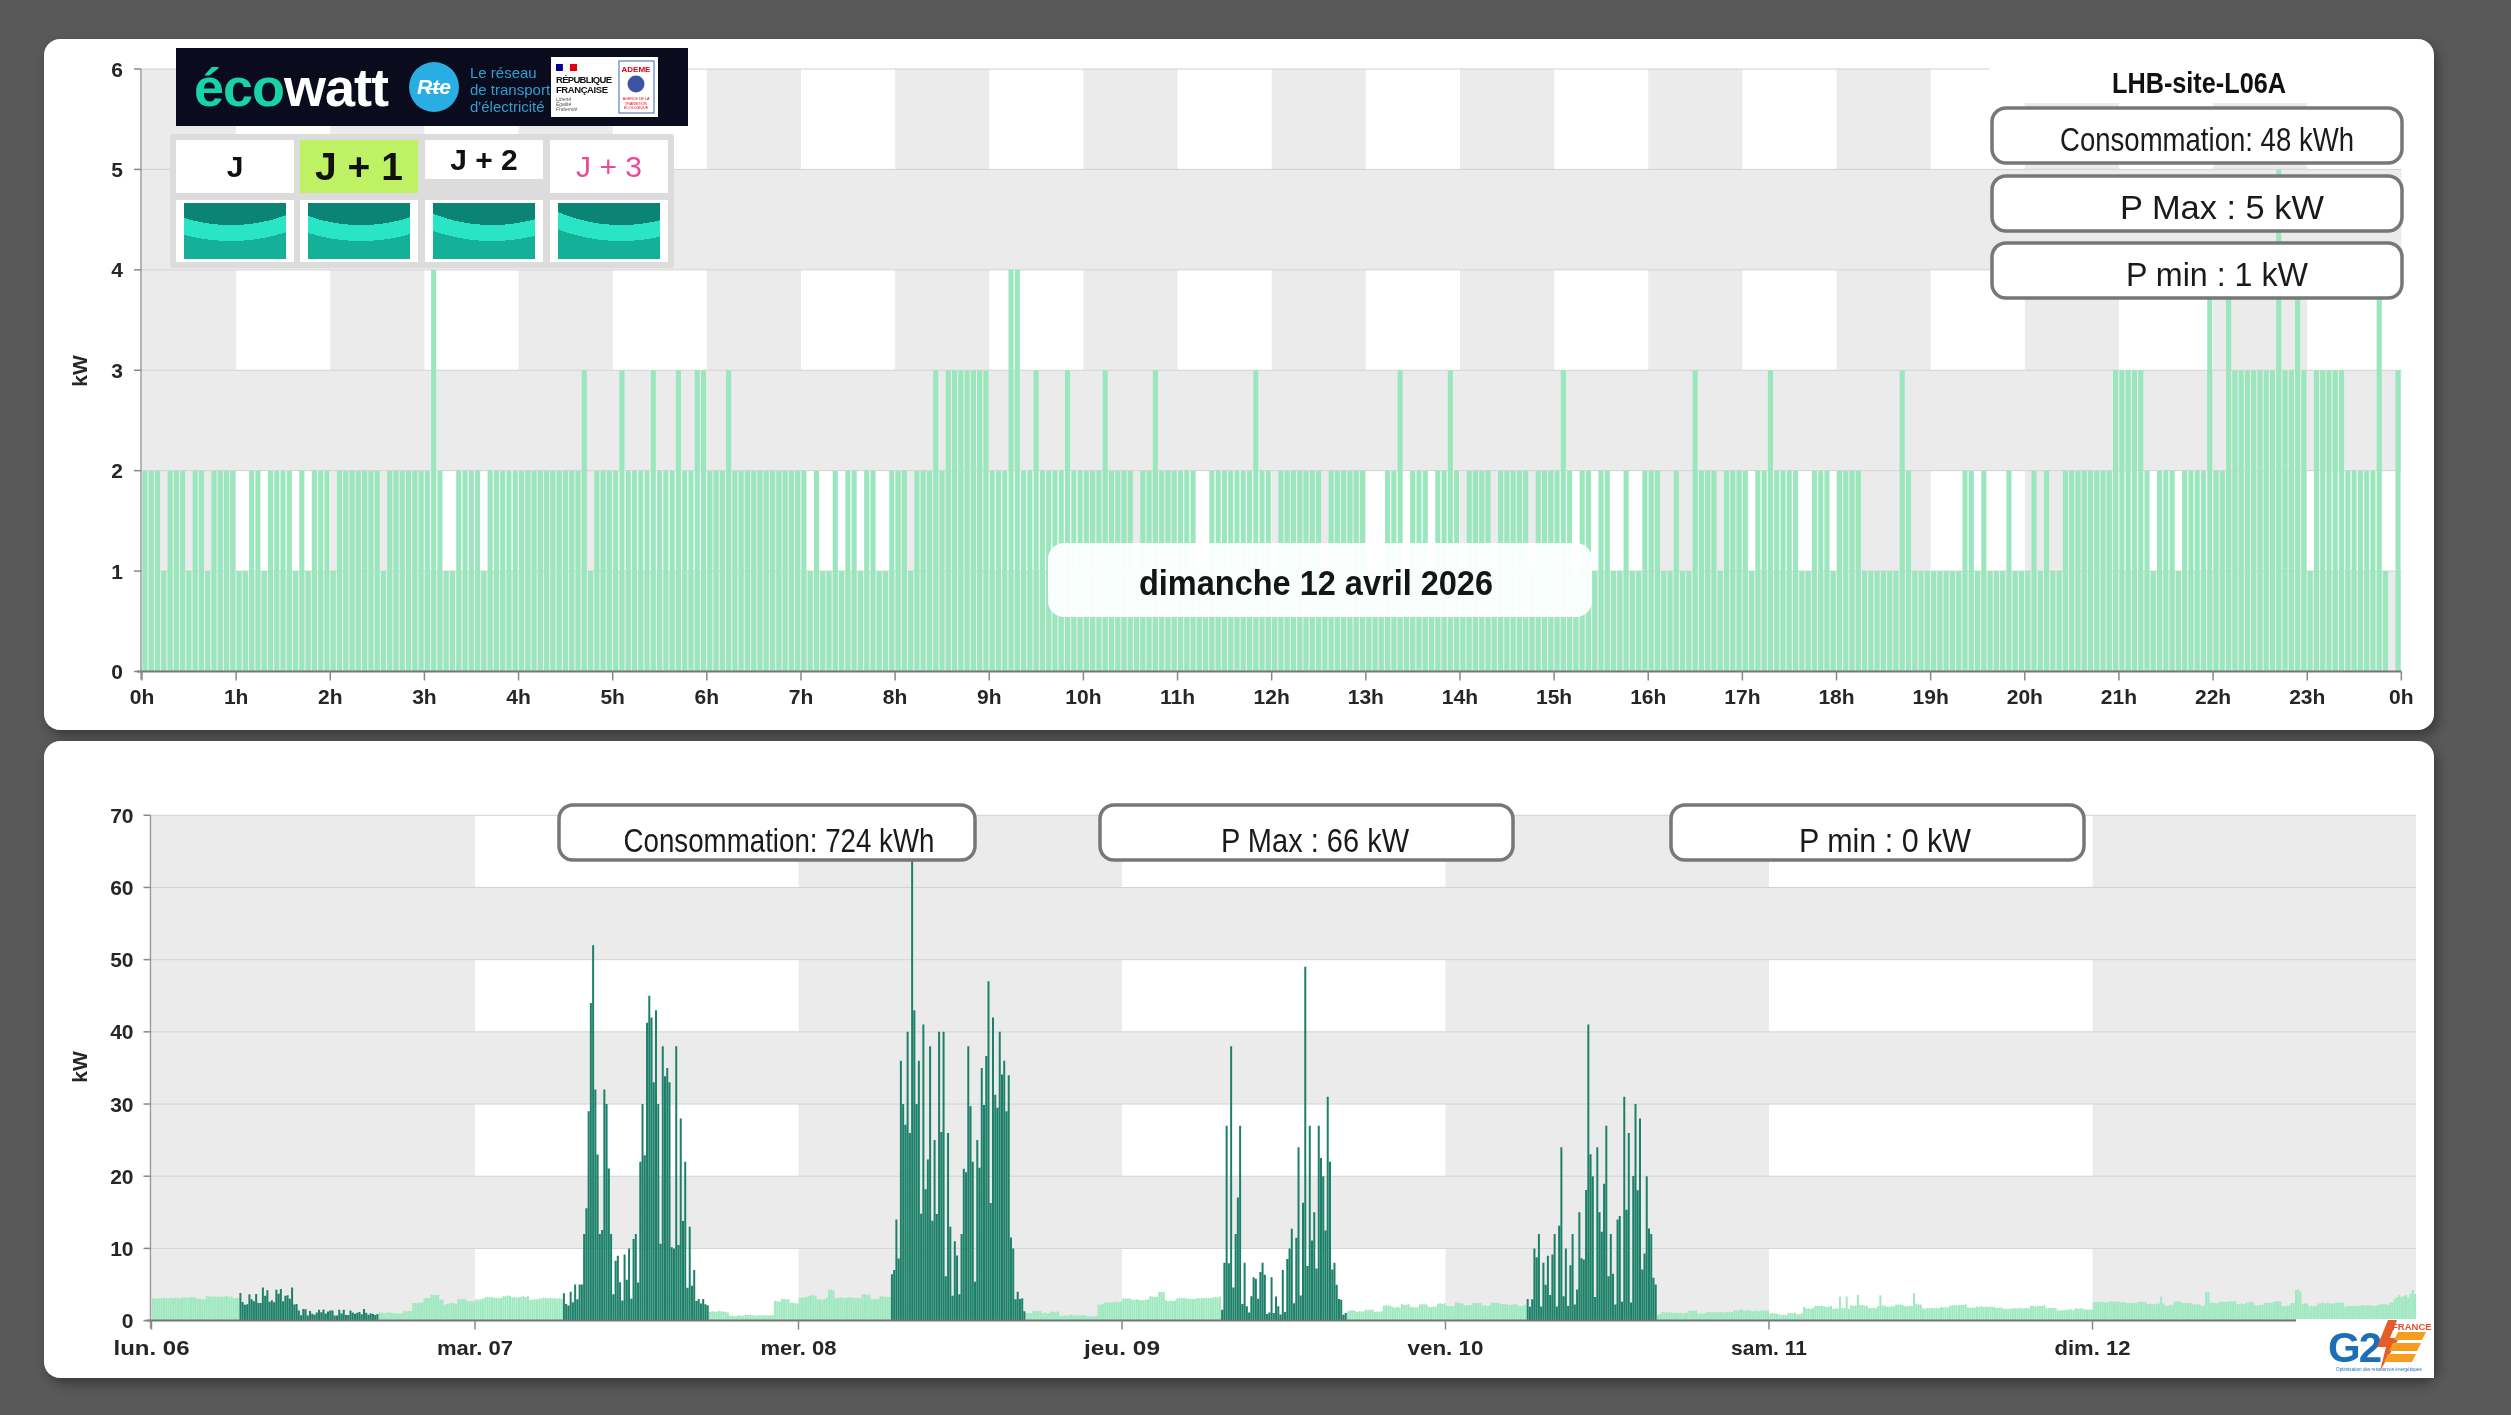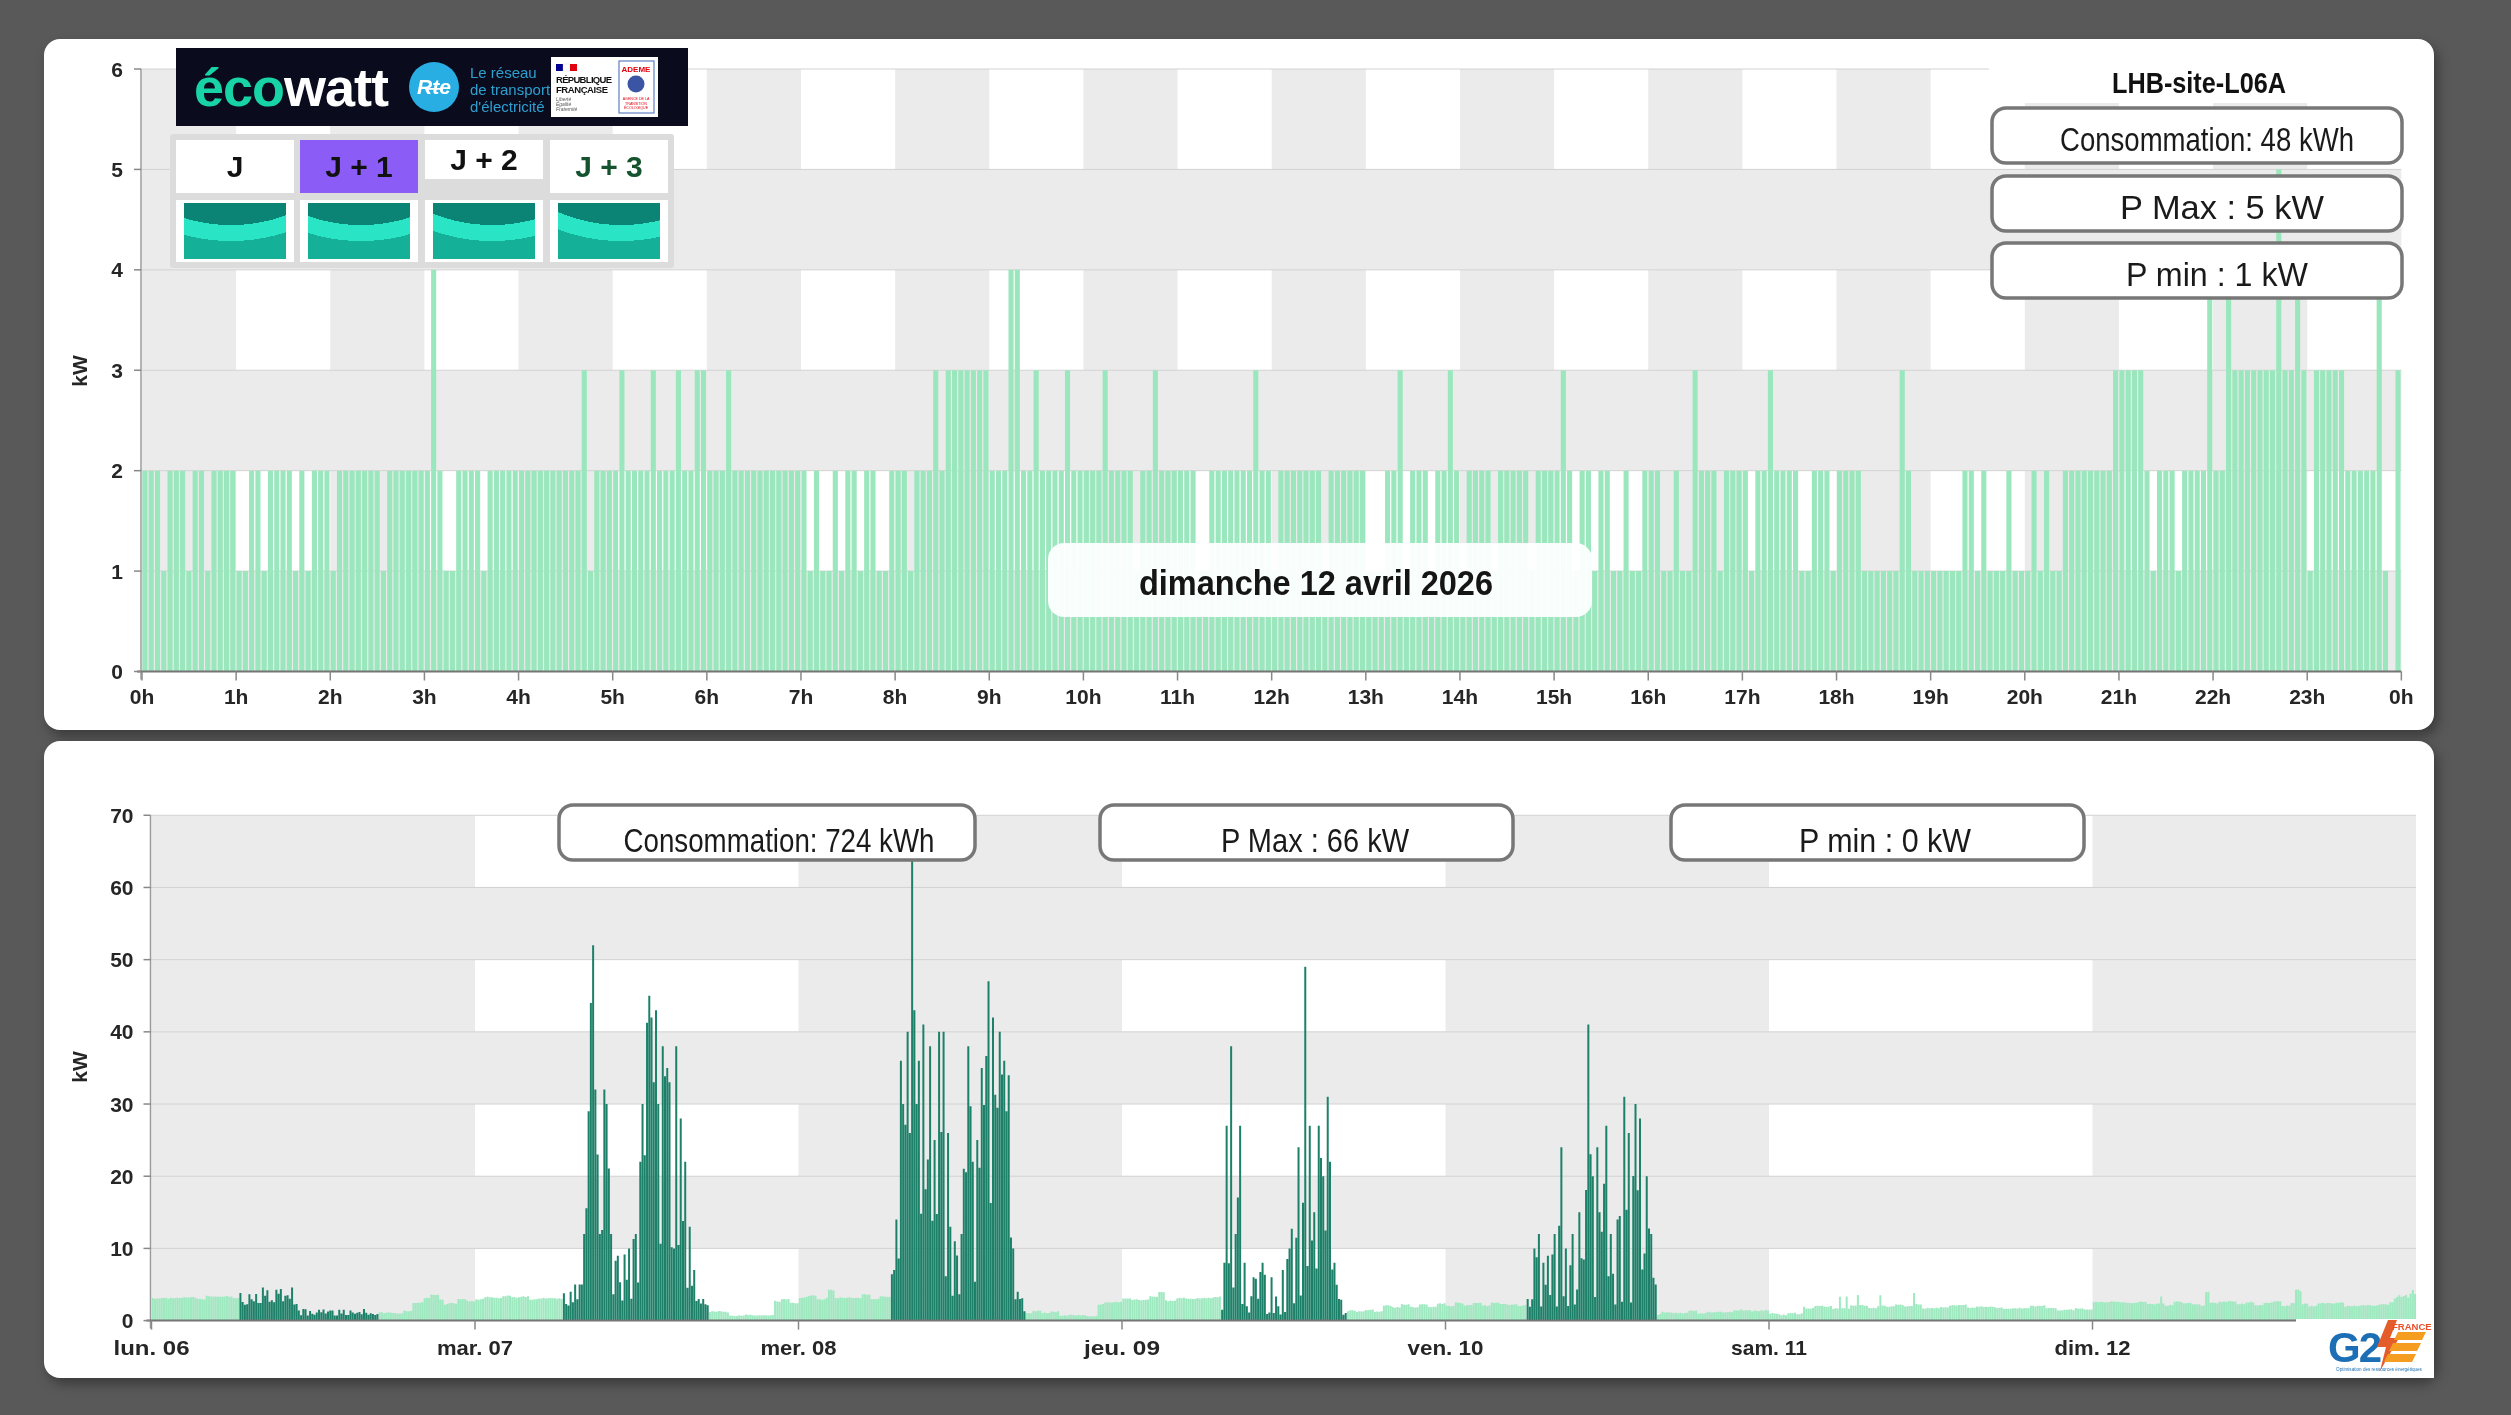--- a/index.html
+++ b/index.html
@@ -157,29 +157,29 @@
     <text x="460" y="56.5" font-size="3.6" fill="#e1000f" text-anchor="middle">TRANSITION</text>
     <text x="460" y="61" font-size="3.6" fill="#e1000f" text-anchor="middle">ÉCOLOGIQUE</text>
   </svg>
 </div>
 
 <div style="position:absolute;left:126px;top:95px;width:504px;height:134px;background:#dcdcdc;border-radius:3px"></div>
 <div style="position:absolute;left:132px;top:101px;width:118px;height:53px;background:#fff;display:flex;align-items:center;justify-content:center;font-size:30px;font-weight:bold;color:#111">J</div>
 <div style="position:absolute;left:132px;top:161px;width:118px;height:62px;background:#fff">
       <div style="position:absolute;left:8px;top:3px;width:102px;height:56px;background:radial-gradient(circle 160px at 46% -138px, #0b8476 0px, #0b8476 160px, #2ae5c5 160px, #2ae5c5 176px, #15b098 176px)"></div>
     </div>
-<div style="position:absolute;left:256px;top:101px;width:118px;height:53px;background:#8b5cf6;display:flex;align-items:center;justify-content:center;font-size:30px;font-weight:bold;color:#111">J + 1</div>
+<div style="position:absolute;left:256px;top:101px;width:118px;height:53px;background:#bef264;display:flex;align-items:center;justify-content:center;font-size:39px;font-weight:bold;color:#111">J + 1</div>
 <div style="position:absolute;left:256px;top:161px;width:118px;height:62px;background:#fff">
       <div style="position:absolute;left:8px;top:3px;width:102px;height:56px;background:radial-gradient(circle 160px at 52% -138px, #0b8476 0px, #0b8476 160px, #2ae5c5 160px, #2ae5c5 176px, #15b098 176px)"></div>
     </div>
 <div style="position:absolute;left:381px;top:101px;width:118px;height:39px;background:#fff;display:flex;align-items:center;justify-content:center;font-size:30px;font-weight:bold;color:#111">J + 2</div>
 <div style="position:absolute;left:381px;top:161px;width:118px;height:62px;background:#fff">
       <div style="position:absolute;left:8px;top:3px;width:102px;height:56px;background:radial-gradient(circle 160px at 58% -138px, #0b8476 0px, #0b8476 160px, #2ae5c5 160px, #2ae5c5 176px, #15b098 176px)"></div>
     </div>
-<div style="position:absolute;left:506px;top:101px;width:118px;height:53px;background:#fff;display:flex;align-items:center;justify-content:center;font-size:30px;font-weight:bold;color:#14532d">J + 3</div>
+<div style="position:absolute;left:506px;top:101px;width:118px;height:53px;background:#fff;display:flex;align-items:center;justify-content:center;font-size:30px;font-weight:normal;color:#ec4899">J + 3</div>
 <div style="position:absolute;left:506px;top:161px;width:118px;height:62px;background:#fff">
       <div style="position:absolute;left:8px;top:3px;width:102px;height:56px;background:radial-gradient(circle 160px at 62% -138px, #0b8476 0px, #0b8476 160px, #2ae5c5 160px, #2ae5c5 176px, #15b098 176px)"></div>
     </div>
 </div>
 <div class="panel" id="p2" style="left:44px;top:741px;width:2390px;height:637px">
 <svg width="2390" height="637" viewBox="0 0 2390 637" style="position:absolute;left:0;top:0">
       <rect x="107.50" y="507.41" width="323.50" height="72.19" fill="#ebebeb"></rect>
       <rect x="754.50" y="507.41" width="323.50" height="72.19" fill="#ebebeb"></rect>
       <rect x="1401.50" y="507.41" width="323.50" height="72.19" fill="#ebebeb"></rect>
       <rect x="2048.50" y="507.41" width="323.50" height="72.19" fill="#ebebeb"></rect>

